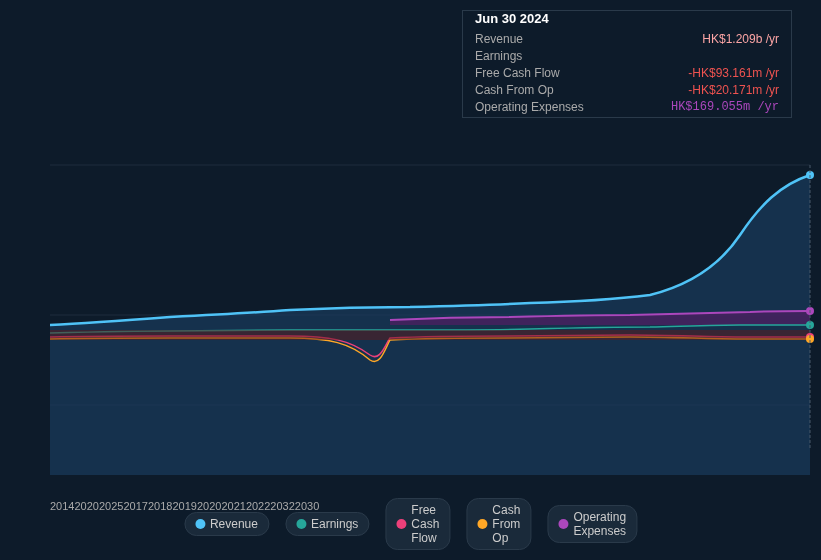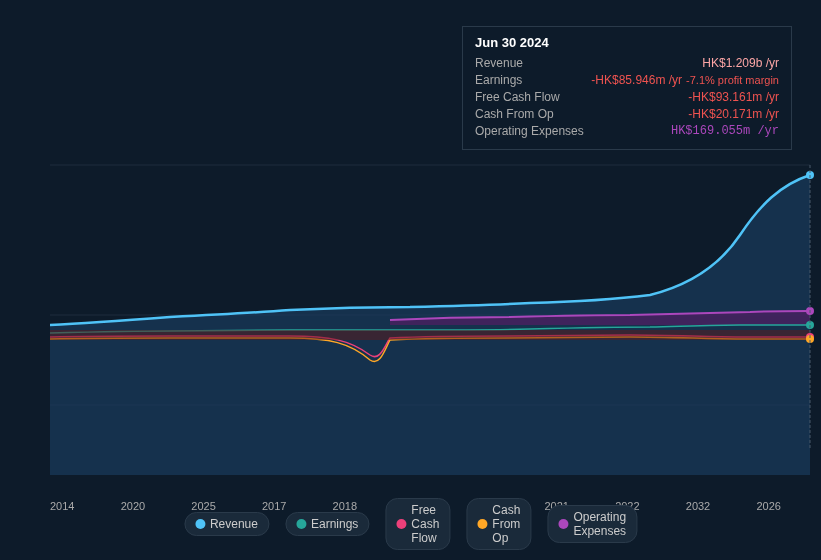--- a/index.html
+++ b/index.html
@@ -16,24 +16,23 @@
       width: 821px;
       height: 560px;
     }
     
     .tooltip-box {
       position: absolute;
       top: 10px;
       left: 462px;
       background: #0d1b2a;
       border: 1px solid #2a3a4a;
-      padding: 8px 12px;
+      padding: 0 12px;
       min-width: 330px;
       z-index: 10;
-      margin-top: 16px;
     }
     .tooltip-date {
       font-size: 13px;
       color: #fff;
       margin-bottom: 6px;
       font-weight: bold;
     }
     .tooltip-row {
       display: flex;
       justify-content: space-between;
@@ -68,21 +67,20 @@
       top: 455px;
       left: 8px;
     }
     
     .x-labels {
       position: absolute;
       bottom: 48px;
       left: 0;
       right: 0;
       display: flex;
-      justify-content: space-between;
       padding: 0 40px 0 50px;
     }
     .x-label {
       font-size: 11px;
       color: #aaa;
     }
     
     .legend {
       position: absolute;
       bottom: 10px;
@@ -129,21 +127,20 @@
 <div class="chart-container">
 
   <div class="tooltip-box">
     <div class="tooltip-date">Jun 30 2024</div>
     <div class="tooltip-row">
       <span class="tooltip-label">Revenue</span>
       <span class="tooltip-value blue">HK$1.209b /yr</span>
     </div>
     <div class="tooltip-row">
       <span class="tooltip-label">Earnings</span>
-      <span class="tooltip-value red">-HK$85.946m /yr<span class="profit-margin">-7.1% profit margin</span></span>
     </div>
     <div class="tooltip-row">
       <span class="tooltip-label">Free Cash Flow</span>
       <span class="tooltip-value red">-HK$93.161m /yr</span>
     </div>
     <div class="tooltip-row">
       <span class="tooltip-label">Cash From Op</span>
       <span class="tooltip-value red">-HK$20.171m /yr</span>
     </div>
     <div class="tooltip-row">
@@ -203,21 +200,21 @@
     <span class="x-label">2014</span>
     <span class="x-label">2020</span>
     <span class="x-label">2025</span>
     <span class="x-label">2017</span>
     <span class="x-label">2018</span>
     <span class="x-label">2019</span>
     <span class="x-label">2020</span>
     <span class="x-label">2021</span>
     <span class="x-label">2022</span>
     <span class="x-label">2032</span>
-    <span class="x-label">2026</span>
+    <span class="x-label">2030</span>
   </div>
 
   <div class="legend">
     <div class="legend-item">
       <div class="legend-dot" style="background:#4fc3f7;"></div>
       <span>Revenue</span>
     </div>
     <div class="legend-item">
       <div class="legend-dot" style="background:#26a69a;"></div>
       <span>Earnings</span>

